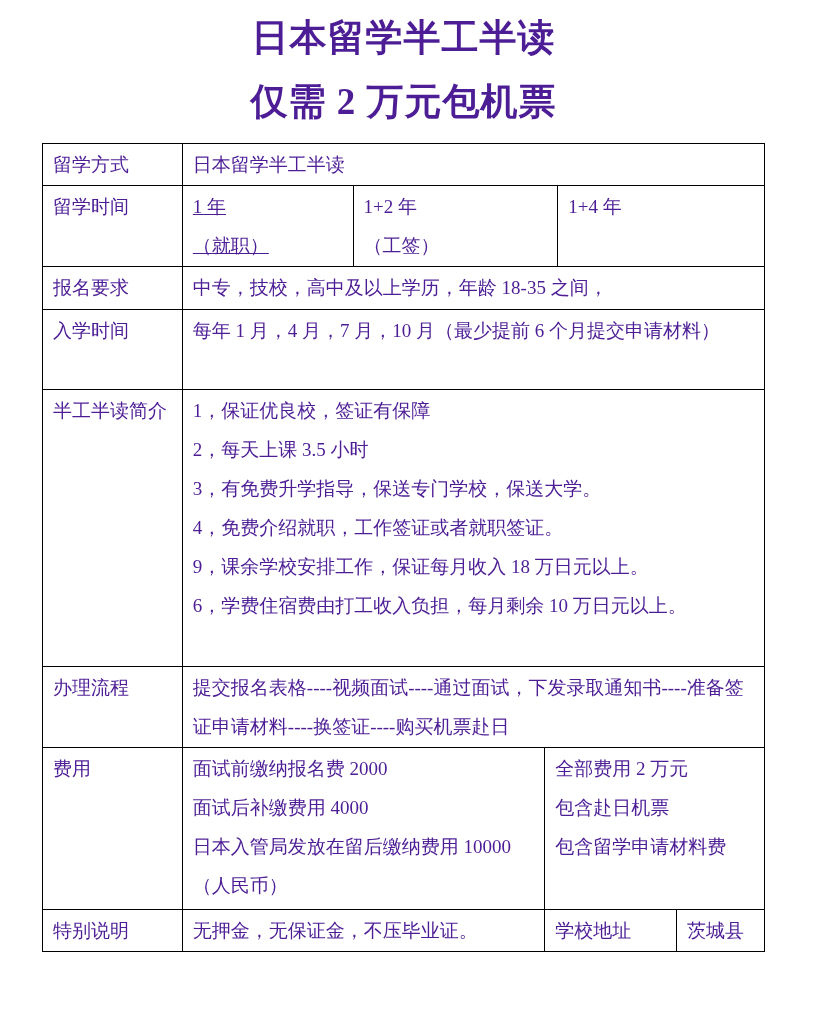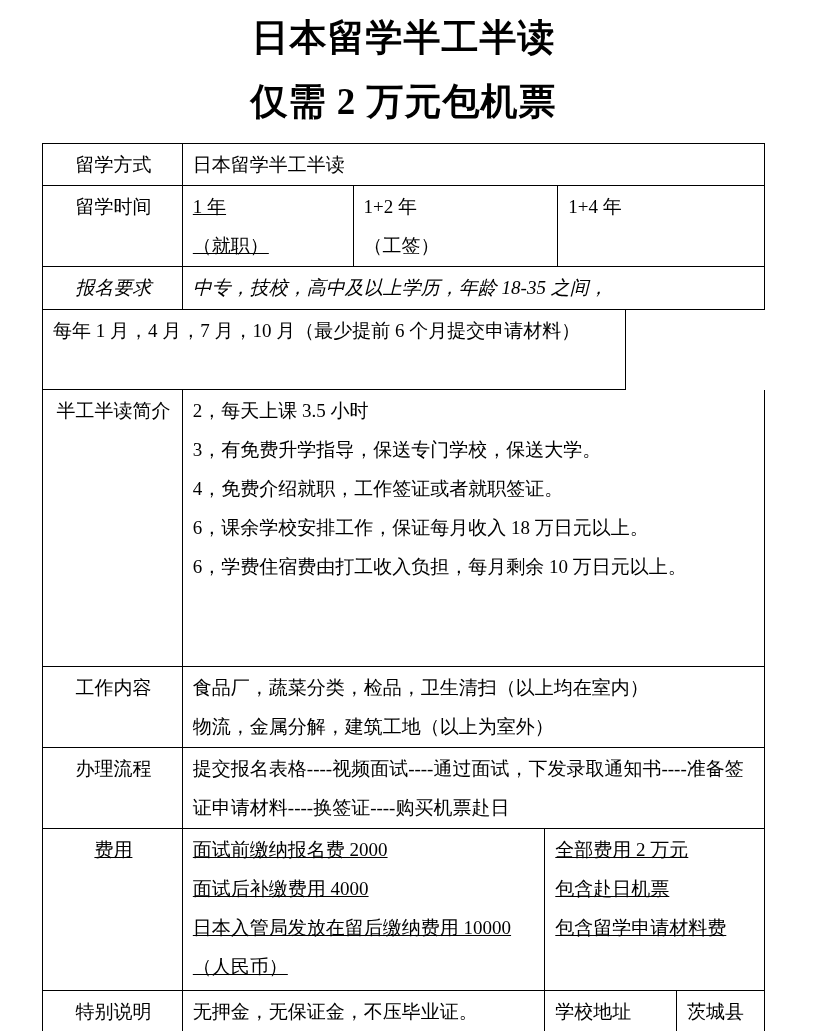--- a/index.html
+++ b/index.html
@@ -5,21 +5,21 @@
   html, body {
     margin: 0;
     padding: 0;
     background: #ffffff;
   }
   .page {
     position: relative;
     width: 823px;
     height: 1031px;
     background: #ffffff;
-    color: #000000;
+    color: #4c1d95;
     font-family: "Liberation Serif", "DejaVu Serif", serif;
     overflow: hidden;
   }
   .title-block {
     margin-left: 42px;
     width: 723px;
     padding-top: 6px;
     text-align: center;
   }
   .title-line {
@@ -42,36 +42,36 @@
     align-items: stretch;
   }
   .cell {
     box-sizing: border-box;
     border-right: 1px solid #000;
     border-bottom: 1px solid #000;
     padding: 1px 8px 1px 10px;
     font-size: 19px;
     line-height: 39px;
   }
-  .label-cell { width: 140px; text-align: center; }
+  .label-cell { width: 140px; }
   .c583 { width: 583px; }
   .c171 { width: 171px; text-decoration: underline; }
   .c205 { width: 205px; }
   .c207 { width: 207px; }
   .c363 { width: 363px; }
   .c220 { width: 220px; }
   .c132 { width: 132px; }
   .c88  { width: 88px;  }
   .h42  { min-height: 42px;  }
   .h80  { min-height: 80px;  }
-  .h43  { min-height: 43px; font-style: italic;  }
+  .h43  { min-height: 43px;  }
   .h277 { min-height: 277px; }
   .h78  { min-height: 78px;  }
   .h77  { min-height: 77px;  }
-  .h162 { min-height: 162px; text-decoration: underline; }
+  .h162 { min-height: 162px; }
   .h38  { min-height: 38px;  }
   .line { min-height: 39px; }
 </style>
 </head>
 <body>
 
 <div class="page">
 
   <div class="title-block">
     <div class="title-line">日本留学半工半读</div>
@@ -103,43 +103,38 @@
     </div>
 
     <div class="row h43">
       <div class="cell label-cell">报名要求</div>
       <div class="cell c583">
         <div class="line">中专，技校，高中及以上学历，年龄 18-35 之间，</div>
       </div>
     </div>
 
     <div class="row h80">
+      <div class="cell label-cell">入学时间</div>
       <div class="cell c583">
         <div class="line">每年 1 月，4 月，7 月，10 月（最少提前 6 个月提交申请材料）</div>
       </div>
     </div>
 
     <div class="row h277">
       <div class="cell label-cell">半工半读简介</div>
       <div class="cell c583">
+        <div class="line">1，保证优良校，签证有保障</div>
         <div class="line">2，每天上课 3.5 小时</div>
         <div class="line">3，有免费升学指导，保送专门学校，保送大学。</div>
         <div class="line">4，免费介绍就职，工作签证或者就职签证。</div>
-        <div class="line">6，课余学校安排工作，保证每月收入 18 万日元以上。</div>
+        <div class="line">9，课余学校安排工作，保证每月收入 18 万日元以上。</div>
         <div class="line">6，学费住宿费由打工收入负担，每月剩余 10 万日元以上。</div>
       </div>
     </div>
 
-    <div class="row h78">
-      <div class="cell label-cell">工作内容</div>
-      <div class="cell c583">
-        <div class="line">食品厂，蔬菜分类，检品，卫生清扫（以上均在室内）</div>
-        <div class="line">物流，金属分解，建筑工地（以上为室外）</div>
-      </div>
-    </div>
 
     <div class="row h77">
       <div class="cell label-cell">办理流程</div>
       <div class="cell c583">
         <div class="line">提交报名表格----视频面试----通过面试，下发录取通知书----准备签证申请材料----换签证----购买机票赴日</div>
       </div>
     </div>
 
     <div class="row h162">
       <div class="cell label-cell">费用</div>

